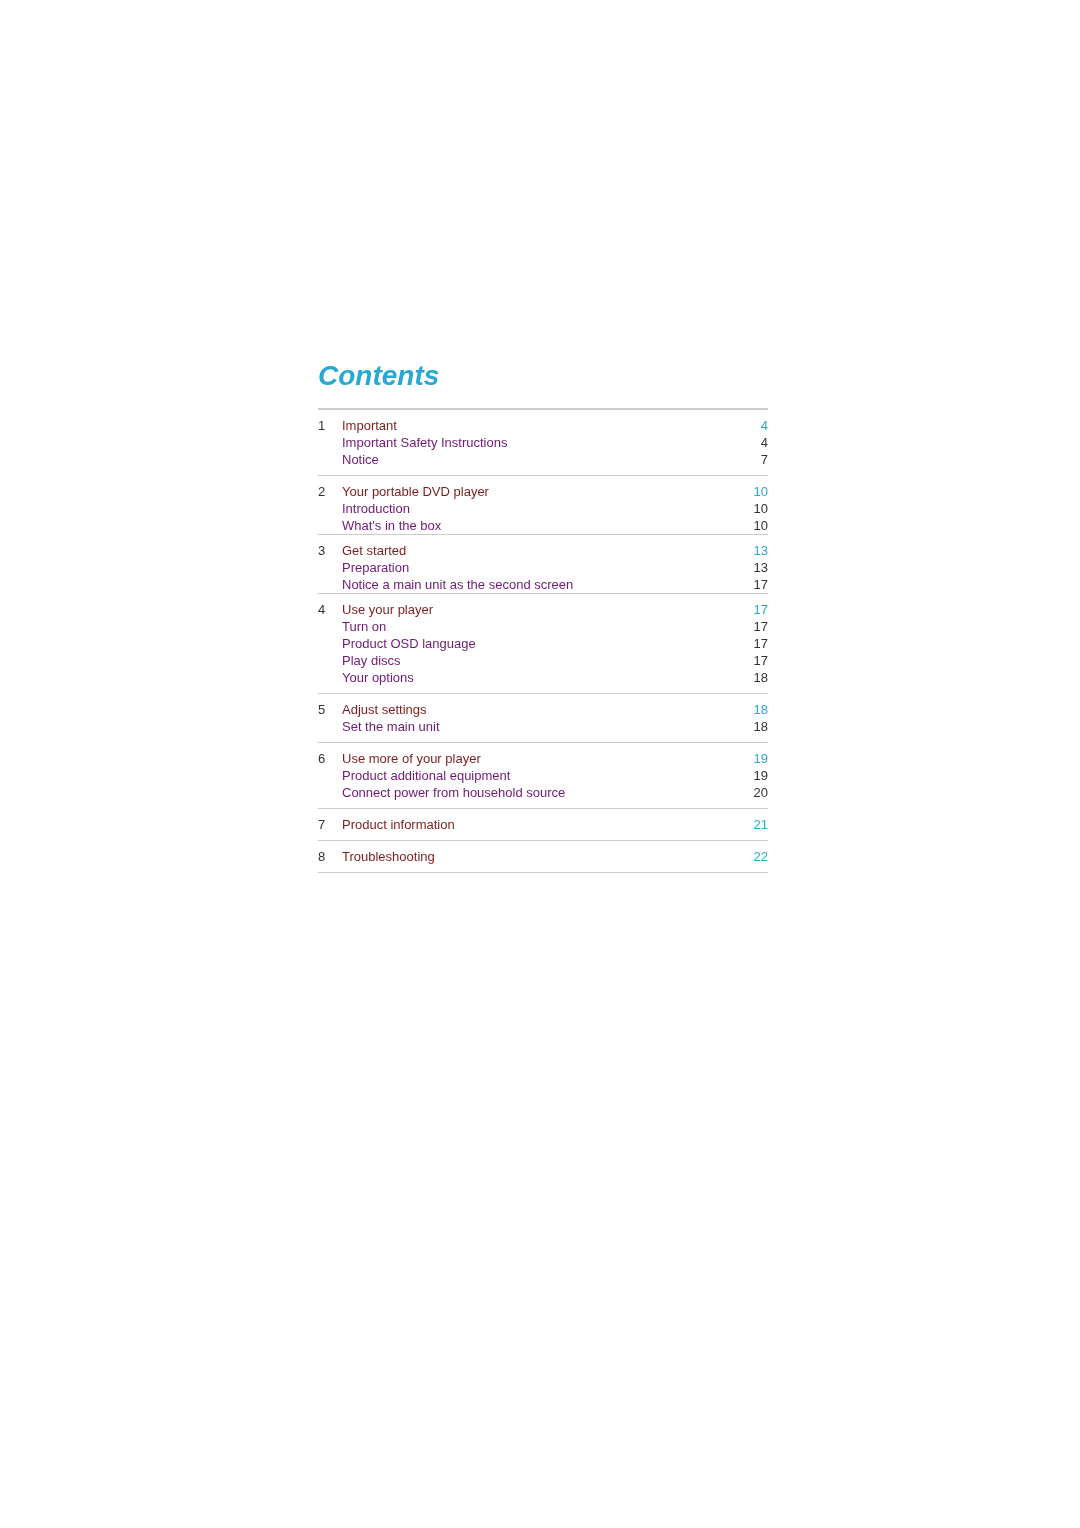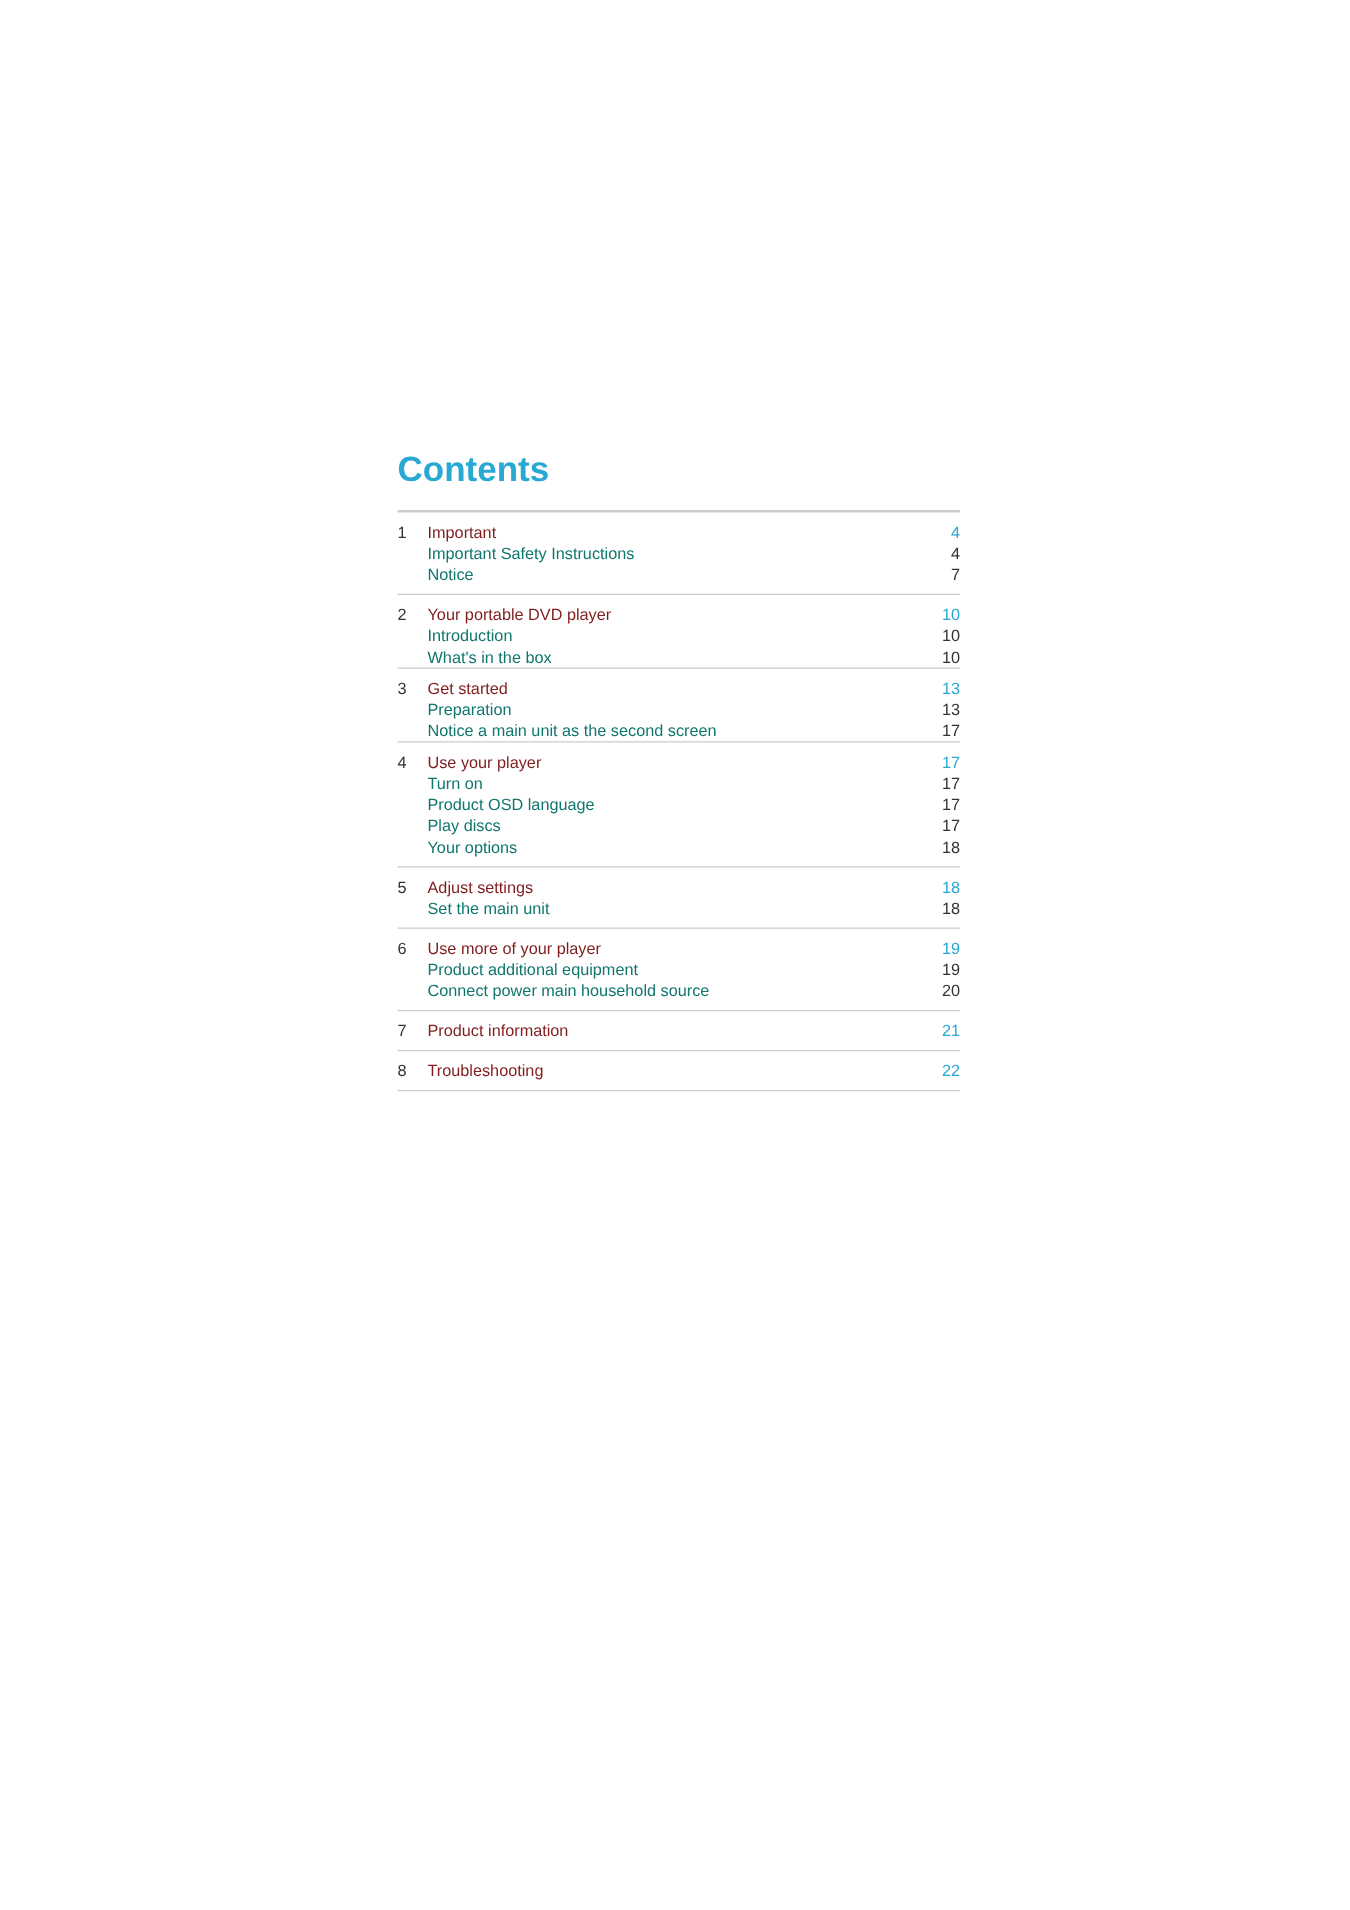--- a/index.html
+++ b/index.html
@@ -31,20 +31,21 @@
       top: 360px;
       left: 318px;
       width: 450px;
     }
 
     .contents-title {
       font-size: 28px;
       font-weight: bold;
       color: #29a8d4;
       margin-bottom: 16px;
+      font-style: italic;
     }
 
     .toc-table {
       width: 100%;
       border-collapse: collapse;
     }
 
     .toc-section {
       border-top: 1px solid #cccccc;
     }
@@ -62,21 +63,21 @@
     .toc-num {
       width: 24px;
       font-size: 13px;
       color: #333333;
       flex-shrink: 0;
     }
 
     .toc-label {
       flex: 1;
       font-size: 13px;
-      color: #0f766e;
+      color: #701a75;
     }
 
     .toc-label.section-title {
       color: #7f1d1d;
     }
 
     .toc-page {
       font-size: 13px;
       color: #333333;
       text-align: right;
@@ -198,21 +199,21 @@
             <span class="toc-label section-title">Use more of your player</span>
             <span class="toc-page section-page">19</span>
           </div>
           <div class="toc-row">
             <span class="toc-num"></span>
             <span class="toc-label">Product additional equipment</span>
             <span class="toc-page">19</span>
           </div>
           <div class="toc-row section-end">
             <span class="toc-num"></span>
-            <span class="toc-label">Connect power main household source</span>
+            <span class="toc-label">Connect power from household source</span>
             <span class="toc-page">20</span>
           </div>
         </div>
         <div class="toc-section">
           <div class="toc-row section-row section-end">
             <span class="toc-num">7</span>
             <span class="toc-label section-title">Product information</span>
             <span class="toc-page section-page">21</span>
           </div>
         </div>

